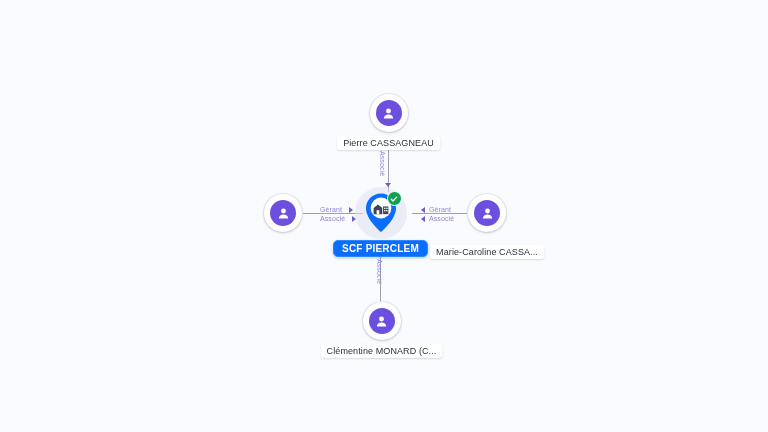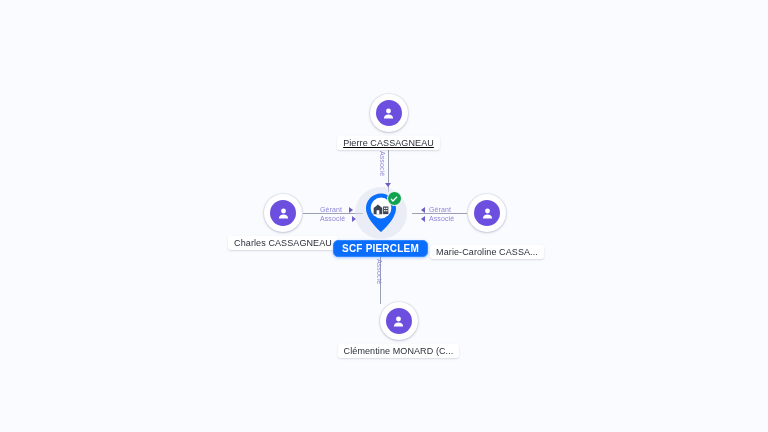--- a/index.html
+++ b/index.html
@@ -178,57 +178,56 @@
   <div class="edge-label" style="left:429px; top:205px;">Gérant</div>
   <div class="arrow-marker left" style="left:421px; top:207px;"></div>
 
   <div class="edge-label" style="left:429px; top:214px;">Associé</div>
   <div class="arrow-marker left" style="left:421px; top:216px;"></div>
 
   <div class="edge-label vert" style="left:387px; top:151px;">Associé</div>
 
   <div class="edge-label vert" style="left:384px; top:259px;">Associé</div>
 
-  <div class="node" style="left:311px; top:94px; width:155px;text-decoration:underline;">
+  <div class="node" style="left:311px; top:94px; width:155px;">
     <div class="avatar-ring">
       <div class="avatar-disc">
         <svg width="15" height="15" viewBox="0 0 24 24" fill="#ffffff" aria-hidden="true">
           <circle cx="12" cy="8" r="3.9"></circle>
           <path d="M4.6 20c0-4.1 3.3-6.4 7.4-6.4s7.4 2.3 7.4 6.4z"></path>
         </svg>
       </div>
     </div>
     <div class="node-label">Pierre CASSAGNEAU</div>
   </div>
 
   <div class="node" style="left:208px; top:194px; width:150px;">
     <div class="avatar-ring">
       <div class="avatar-disc">
         <svg width="15" height="15" viewBox="0 0 24 24" fill="#ffffff" aria-hidden="true">
           <circle cx="12" cy="8" r="3.9"></circle>
           <path d="M4.6 20c0-4.1 3.3-6.4 7.4-6.4s7.4 2.3 7.4 6.4z"></path>
         </svg>
       </div>
     </div>
-    <div class="node-label">Charles CASSAGNEAU</div>
   </div>
 
   <div class="node" style="left:412px; top:194px; width:150px;gap:9px;">
     <div class="avatar-ring">
       <div class="avatar-disc">
         <svg width="15" height="15" viewBox="0 0 24 24" fill="#ffffff" aria-hidden="true">
           <circle cx="12" cy="8" r="3.9"></circle>
           <path d="M4.6 20c0-4.1 3.3-6.4 7.4-6.4s7.4 2.3 7.4 6.4z"></path>
         </svg>
       </div>
     </div>
     <div class="node-label">Marie-Caroline CASSA...</div>
   </div>
 
-  <div class="node" style="left:321px; top:302px; width:155px;">
+  <div class="node" style="left:304px; top:302px; width:155px;">
     <div class="avatar-ring">
       <div class="avatar-disc">
         <svg width="15" height="15" viewBox="0 0 24 24" fill="#ffffff" aria-hidden="true">
           <circle cx="12" cy="8" r="3.9"></circle>
           <path d="M4.6 20c0-4.1 3.3-6.4 7.4-6.4s7.4 2.3 7.4 6.4z"></path>
         </svg>
       </div>
     </div>
     <div class="node-label">Clémentine MONARD (C...</div>
   </div>

